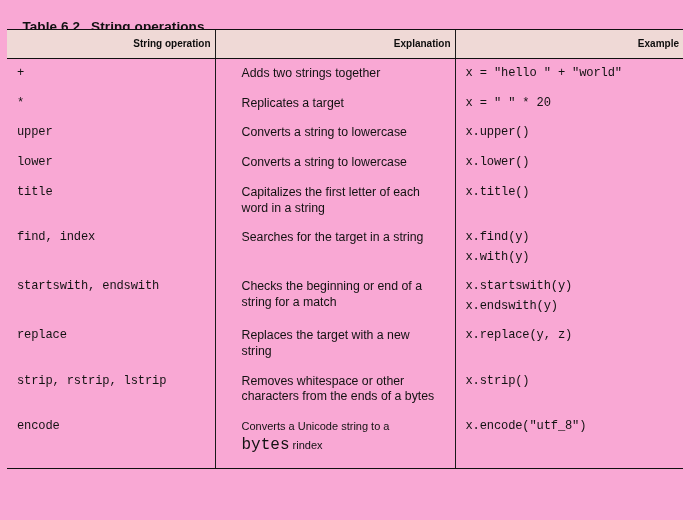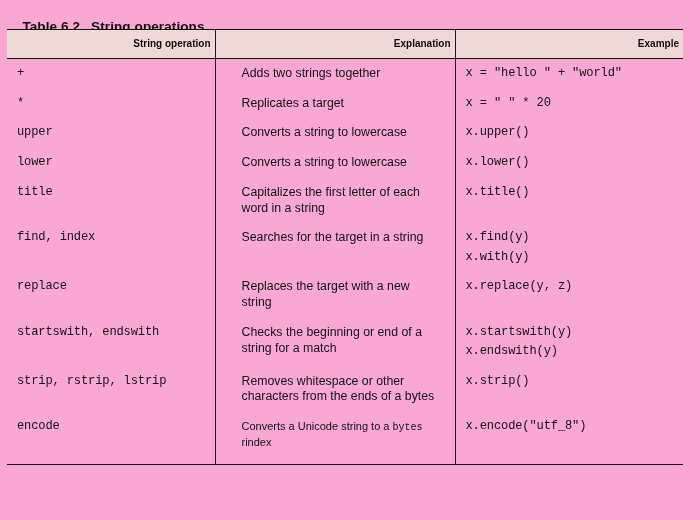--- a/index.html
+++ b/index.html
@@ -96,21 +96,21 @@
     font-family: "Liberation Sans", sans-serif;
     font-size: 12.3px;
   }
 
   td.op-cell   { padding-left: 10px; }
   td.exp-cell  { padding-left: 26px; padding-right: 14px; }
   td.ex-cell   { padding-left: 10px; }
   .code-line { display: block; }
   .code-line + .code-line { margin-top: 4px; }
 
-  .mixed .m { font-family: "Liberation Mono", "DejaVu Sans Mono", monospace; font-size: 10px; }
+  .mixed .m { font-family: "Liberation Mono", "DejaVu Sans Mono", monospace; font-size: 16px; }
   .mixed .s { font-family: "Liberation Sans", sans-serif; font-size: 11px; }
 </style>
 </head>
 <body>
 
 <div id="page">
 
   <div class="caption">
     <span class="cap-num">Table 6.2</span><span>String operations</span>
   </div>
@@ -167,32 +167,32 @@
           </tr>
           <tr>
             <td class="op-cell mono">find, index</td>
             <td class="exp-cell divider sans">Searches for the target in a string</td>
             <td class="ex-cell divider">
               <span class="code-line mono">x.find(y)</span>
               <span class="code-line mono">x.with(y)</span>
             </td>
           </tr>
           <tr>
+            <td class="op-cell mono">startswith, endswith</td>
+            <td class="exp-cell divider sans">Checks the beginning or end of a string for a match</td>
+            <td class="ex-cell divider">
+              <span class="code-line mono">x.startswith(y)</span>
+              <span class="code-line mono">x.endswith(y)</span>
+            </td>
+          </tr>
+          <tr>
             <td class="op-cell mono">replace</td>
             <td class="exp-cell divider sans">Replaces the target with a new string</td>
             <td class="ex-cell divider">
               <span class="code-line mono">x.replace(y, z)</span>
-            </td>
-          </tr>
-          <tr>
-            <td class="op-cell mono">startswith, endswith</td>
-            <td class="exp-cell divider sans">Checks the beginning or end of a string for a match</td>
-            <td class="ex-cell divider">
-              <span class="code-line mono">x.startswith(y)</span>
-              <span class="code-line mono">x.endswith(y)</span>
             </td>
           </tr>
           <tr>
             <td class="op-cell mono">strip, rstrip, lstrip</td>
             <td class="exp-cell divider sans">Removes whitespace or other characters from the ends of a bytes</td>
             <td class="ex-cell divider">
               <span class="code-line mono">x.strip()</span>
             </td>
           </tr>
           <tr>

